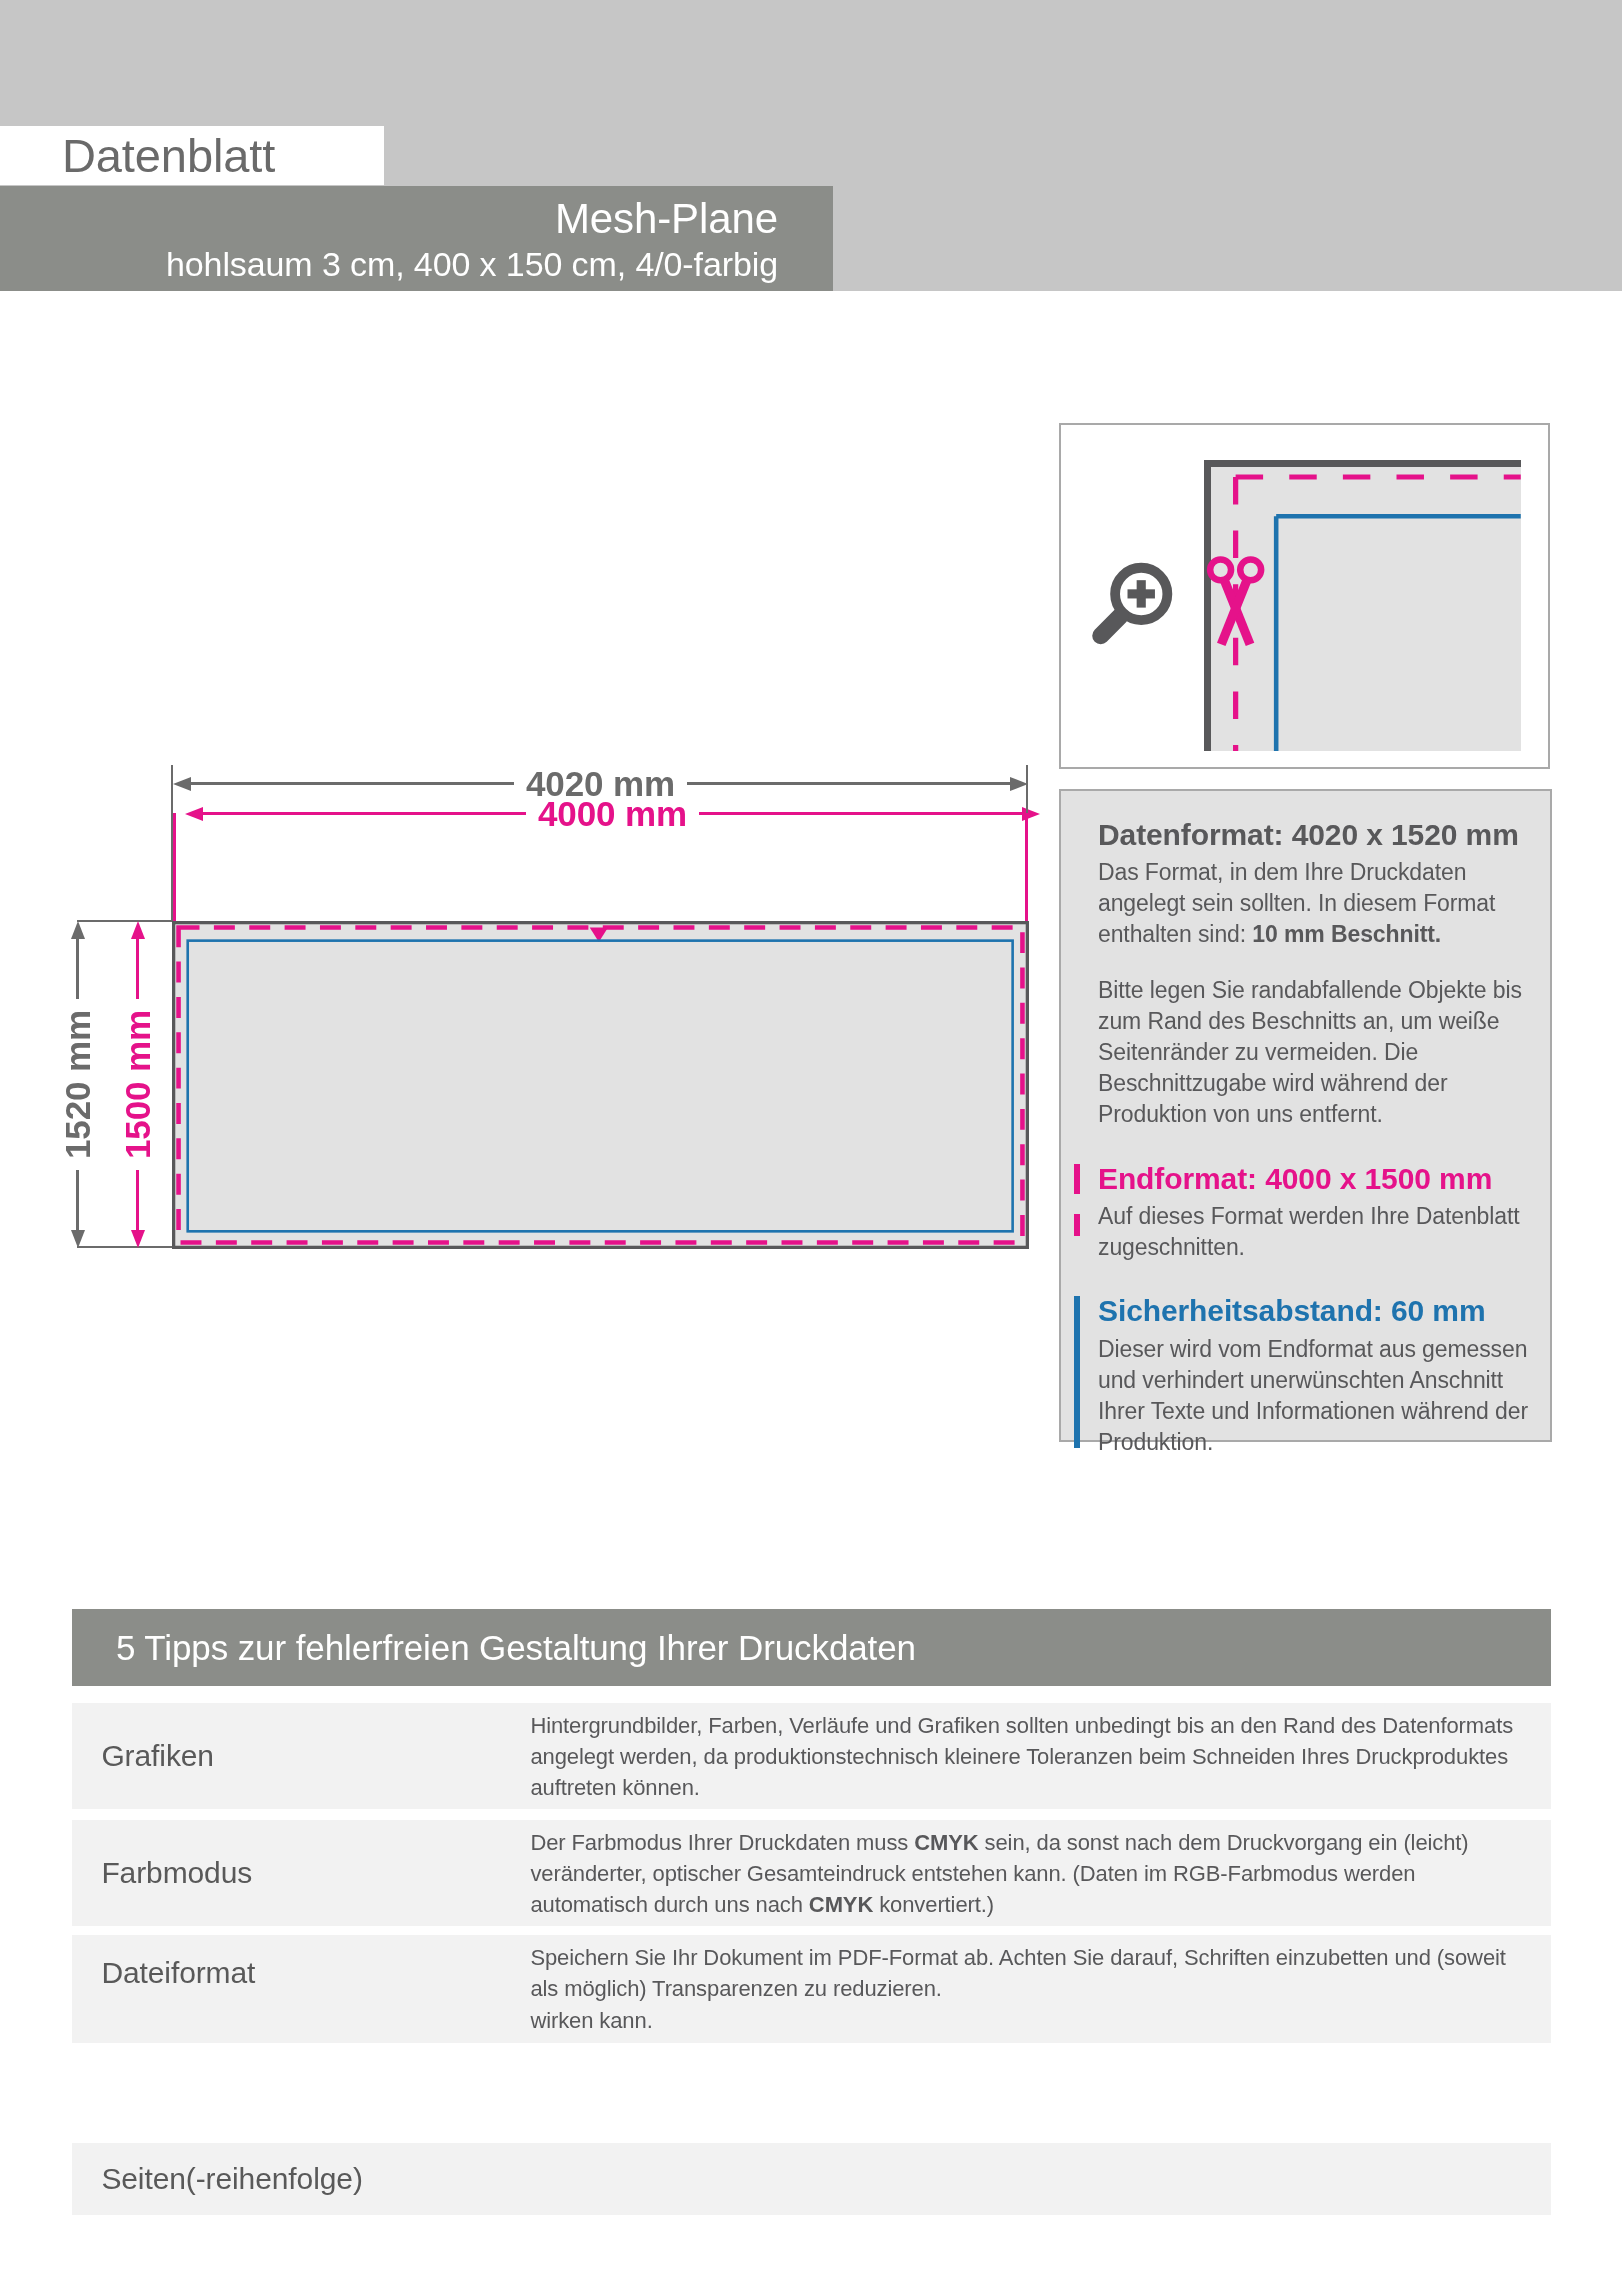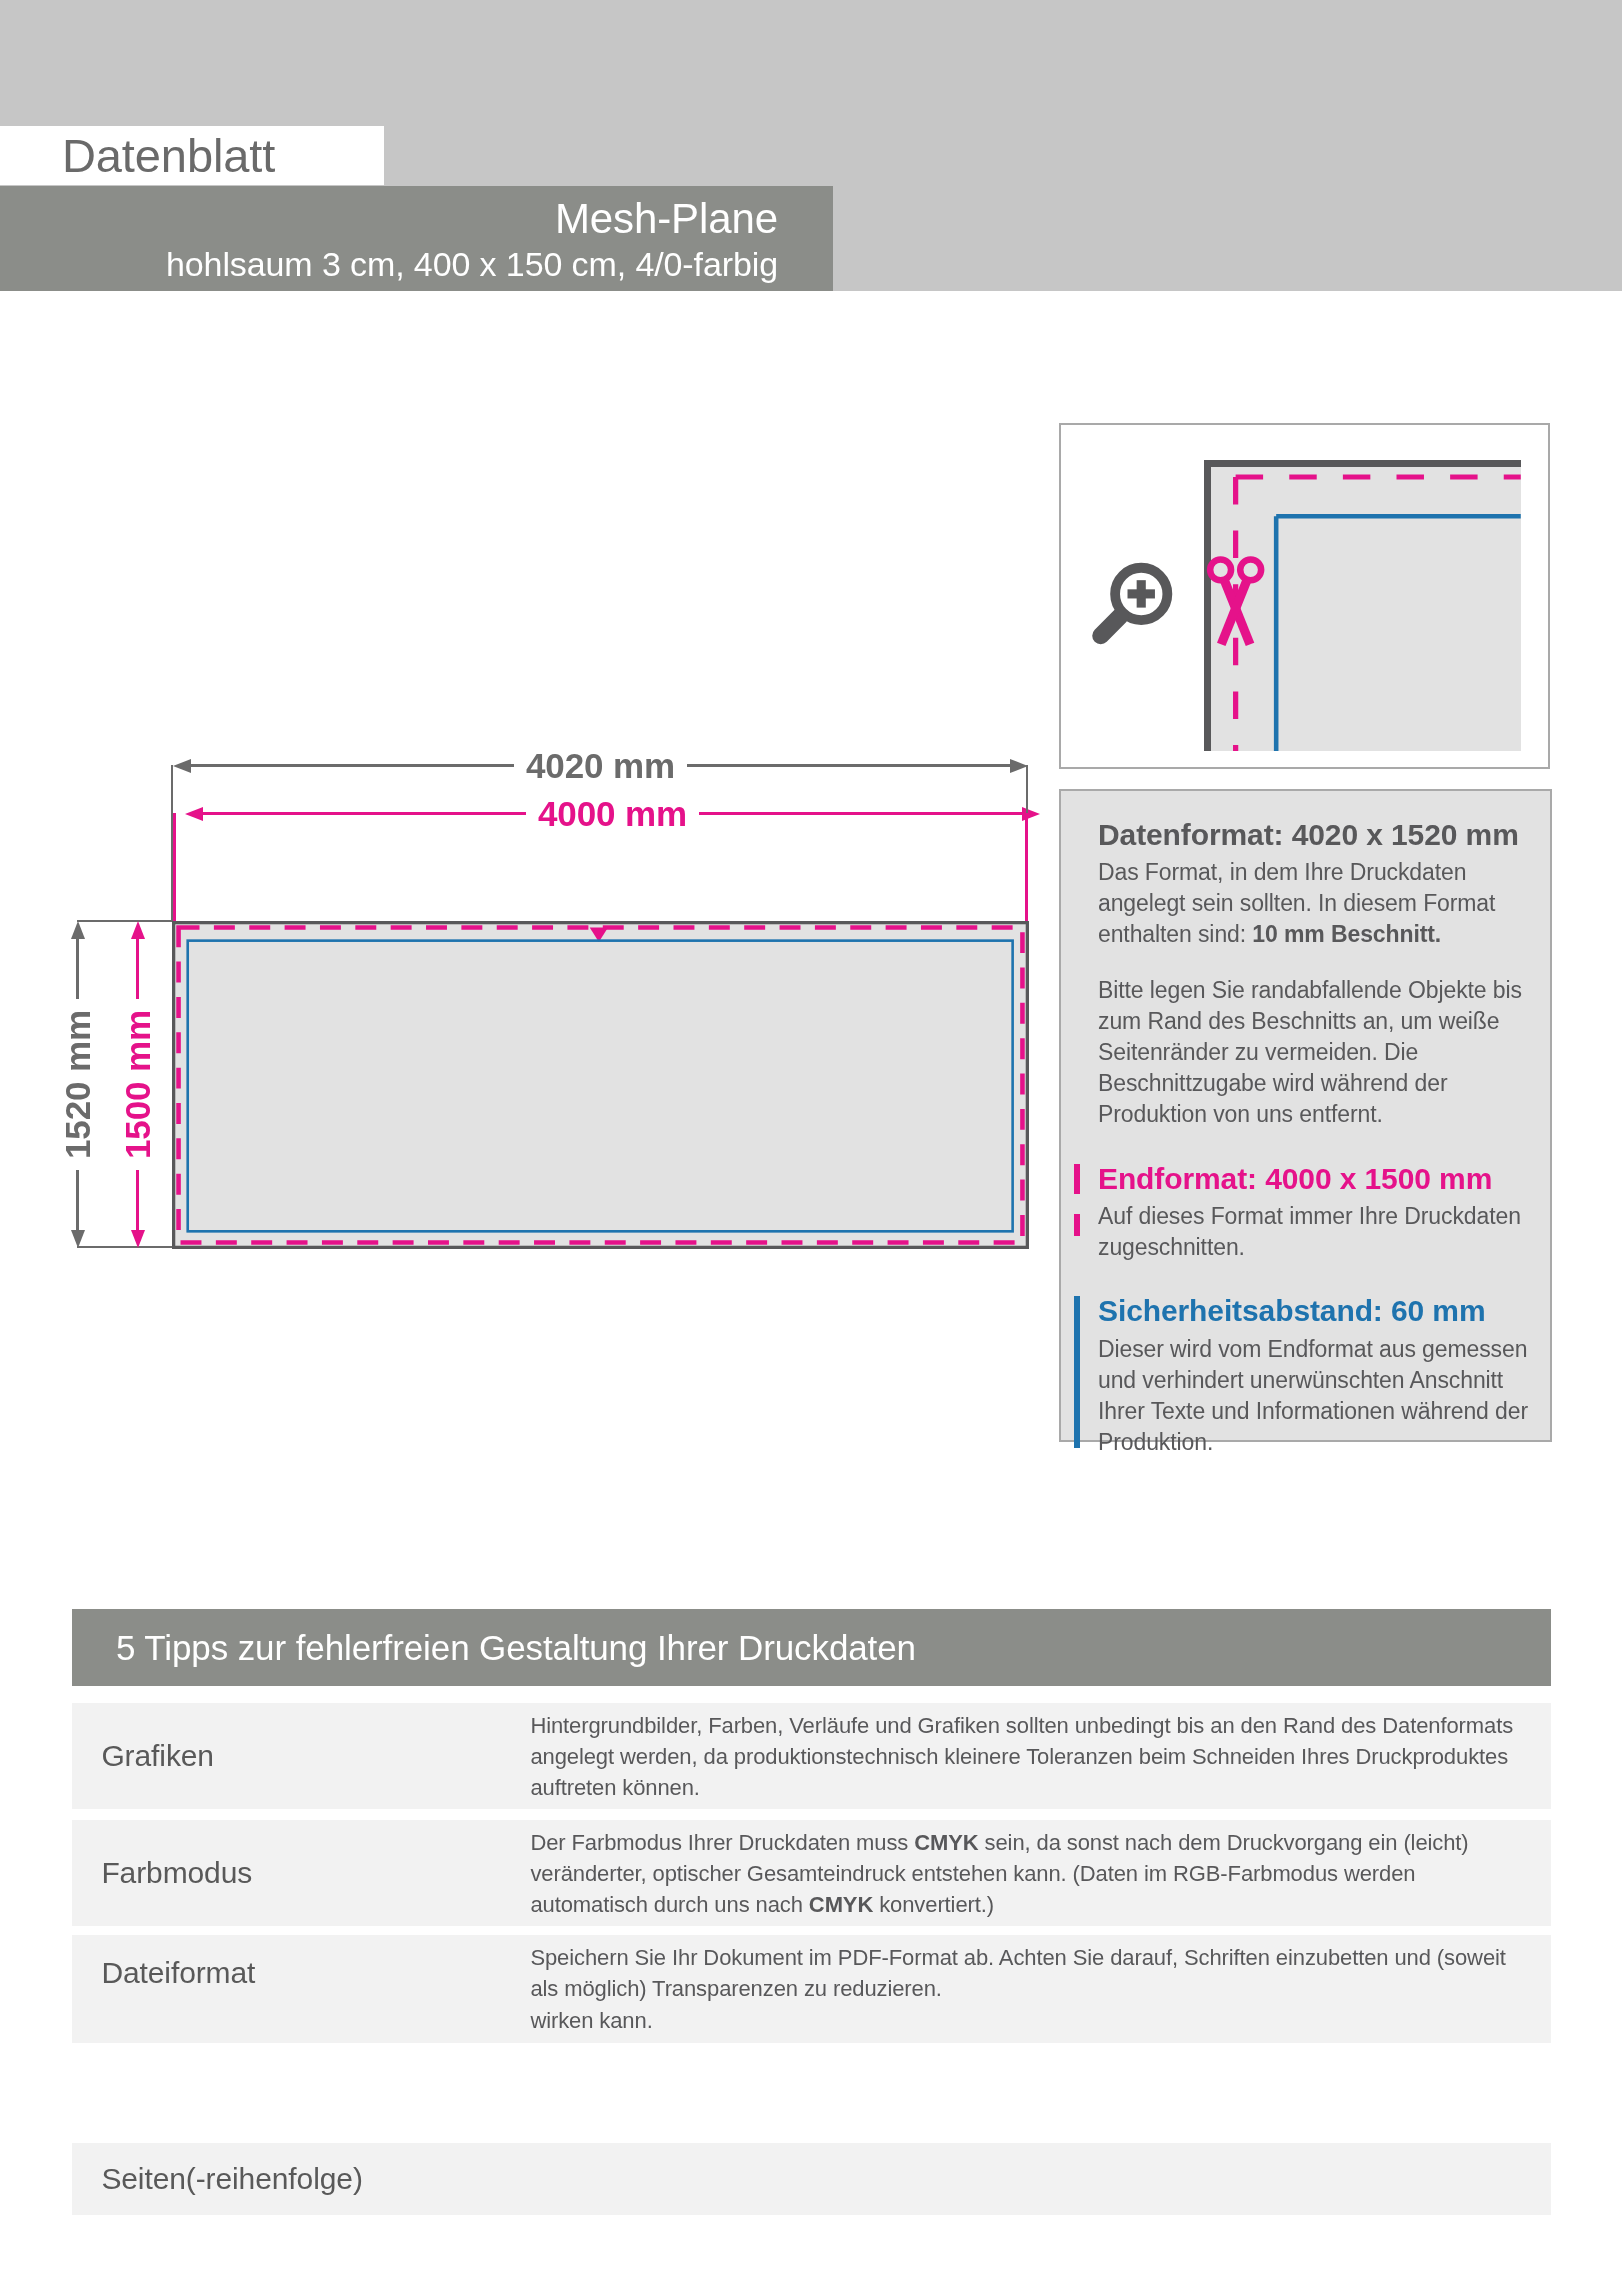--- a/index.html
+++ b/index.html
@@ -63,21 +63,21 @@
 
 <div class="abs band" style="left:0;top:0;width:1623px;height:291px;"></div>
 <div class="abs title-box" style="left:0;top:126px;width:384px;height:59px;">
   <span>Datenblatt</span>
 </div>
 <div class="abs product-bar" style="left:0;top:186px;width:833px;height:105px;">
   <div class="product-name">Mesh-Plane</div>
   <div class="product-spec">hohlsaum 3 cm, 400 x 150 cm, 4/0-farbig</div>
 </div>
 
-<div class="abs hdim c-gray" style="left:173px;top:751px;width:855px;height:29px;">
+<div class="abs hdim c-gray" style="left:173px;top:769px;width:855px;height:29px;">
   <span class="ah-l"></span>
   <span class="hseg"></span>
   <span class="lbl">4020 mm</span>
   <span class="hseg"></span>
   <span class="ah-r"></span>
 </div>
 <div class="abs hdim c-magenta" style="left:173px;top:799px;width:855px;height:29px;">
   <span class="ah-l"></span>
   <span class="hseg"></span>
   <span class="lbl">4000 mm</span>
@@ -141,21 +141,21 @@
 
 <div class="abs info-panel" style="left:1059px;top:789px;width:493px;height:653px;">
   <div class="panel-section">
     <h2 class="panel-headline">Datenformat: 4020 x 1520 mm</h2>
     <p class="panel-text"><span>Das Format, in dem Ihre Druckdaten angelegt sein sollten. In diesem Format enthalten sind: </span><b>10 mm Beschnitt.</b></p>
     <p class="panel-text" style="margin-bottom:31px;">Bitte legen Sie randabfallende Objekte bis zum Rand des Beschnitts an, um weiße Seitenränder zu vermeiden. Die Beschnittzugabe wird während der Produktion von uns entfernt.</p>
   </div>
   <div class="panel-section">
     <span class="marker dash-m"></span>
     <h2 class="panel-headline hl-magenta">Endformat: 4000 x 1500 mm</h2>
-    <p class="panel-text" style="margin-bottom:30px;">Auf dieses Format immer Ihre Druckdaten zugeschnitten.</p>
+    <p class="panel-text" style="margin-bottom:30px;">Auf dieses Format werden Ihre Datenblatt zugeschnitten.</p>
   </div>
   <div class="panel-section">
     <span class="marker solid-b"></span>
     <h2 class="panel-headline hl-blue">Sicherheitsabstand: 60 mm</h2>
     <p class="panel-text">Dieser wird vom Endformat aus gemessen und verhindert unerwünschten Anschnitt Ihrer Texte und Informationen während der Produktion.</p>
   </div>
 </div>
 
 <div class="abs tips-header" style="left:72px;top:1609px;width:1479px;height:77px;">
   <span>5 Tipps zur fehlerfreien Gestaltung Ihrer Druckdaten</span>

